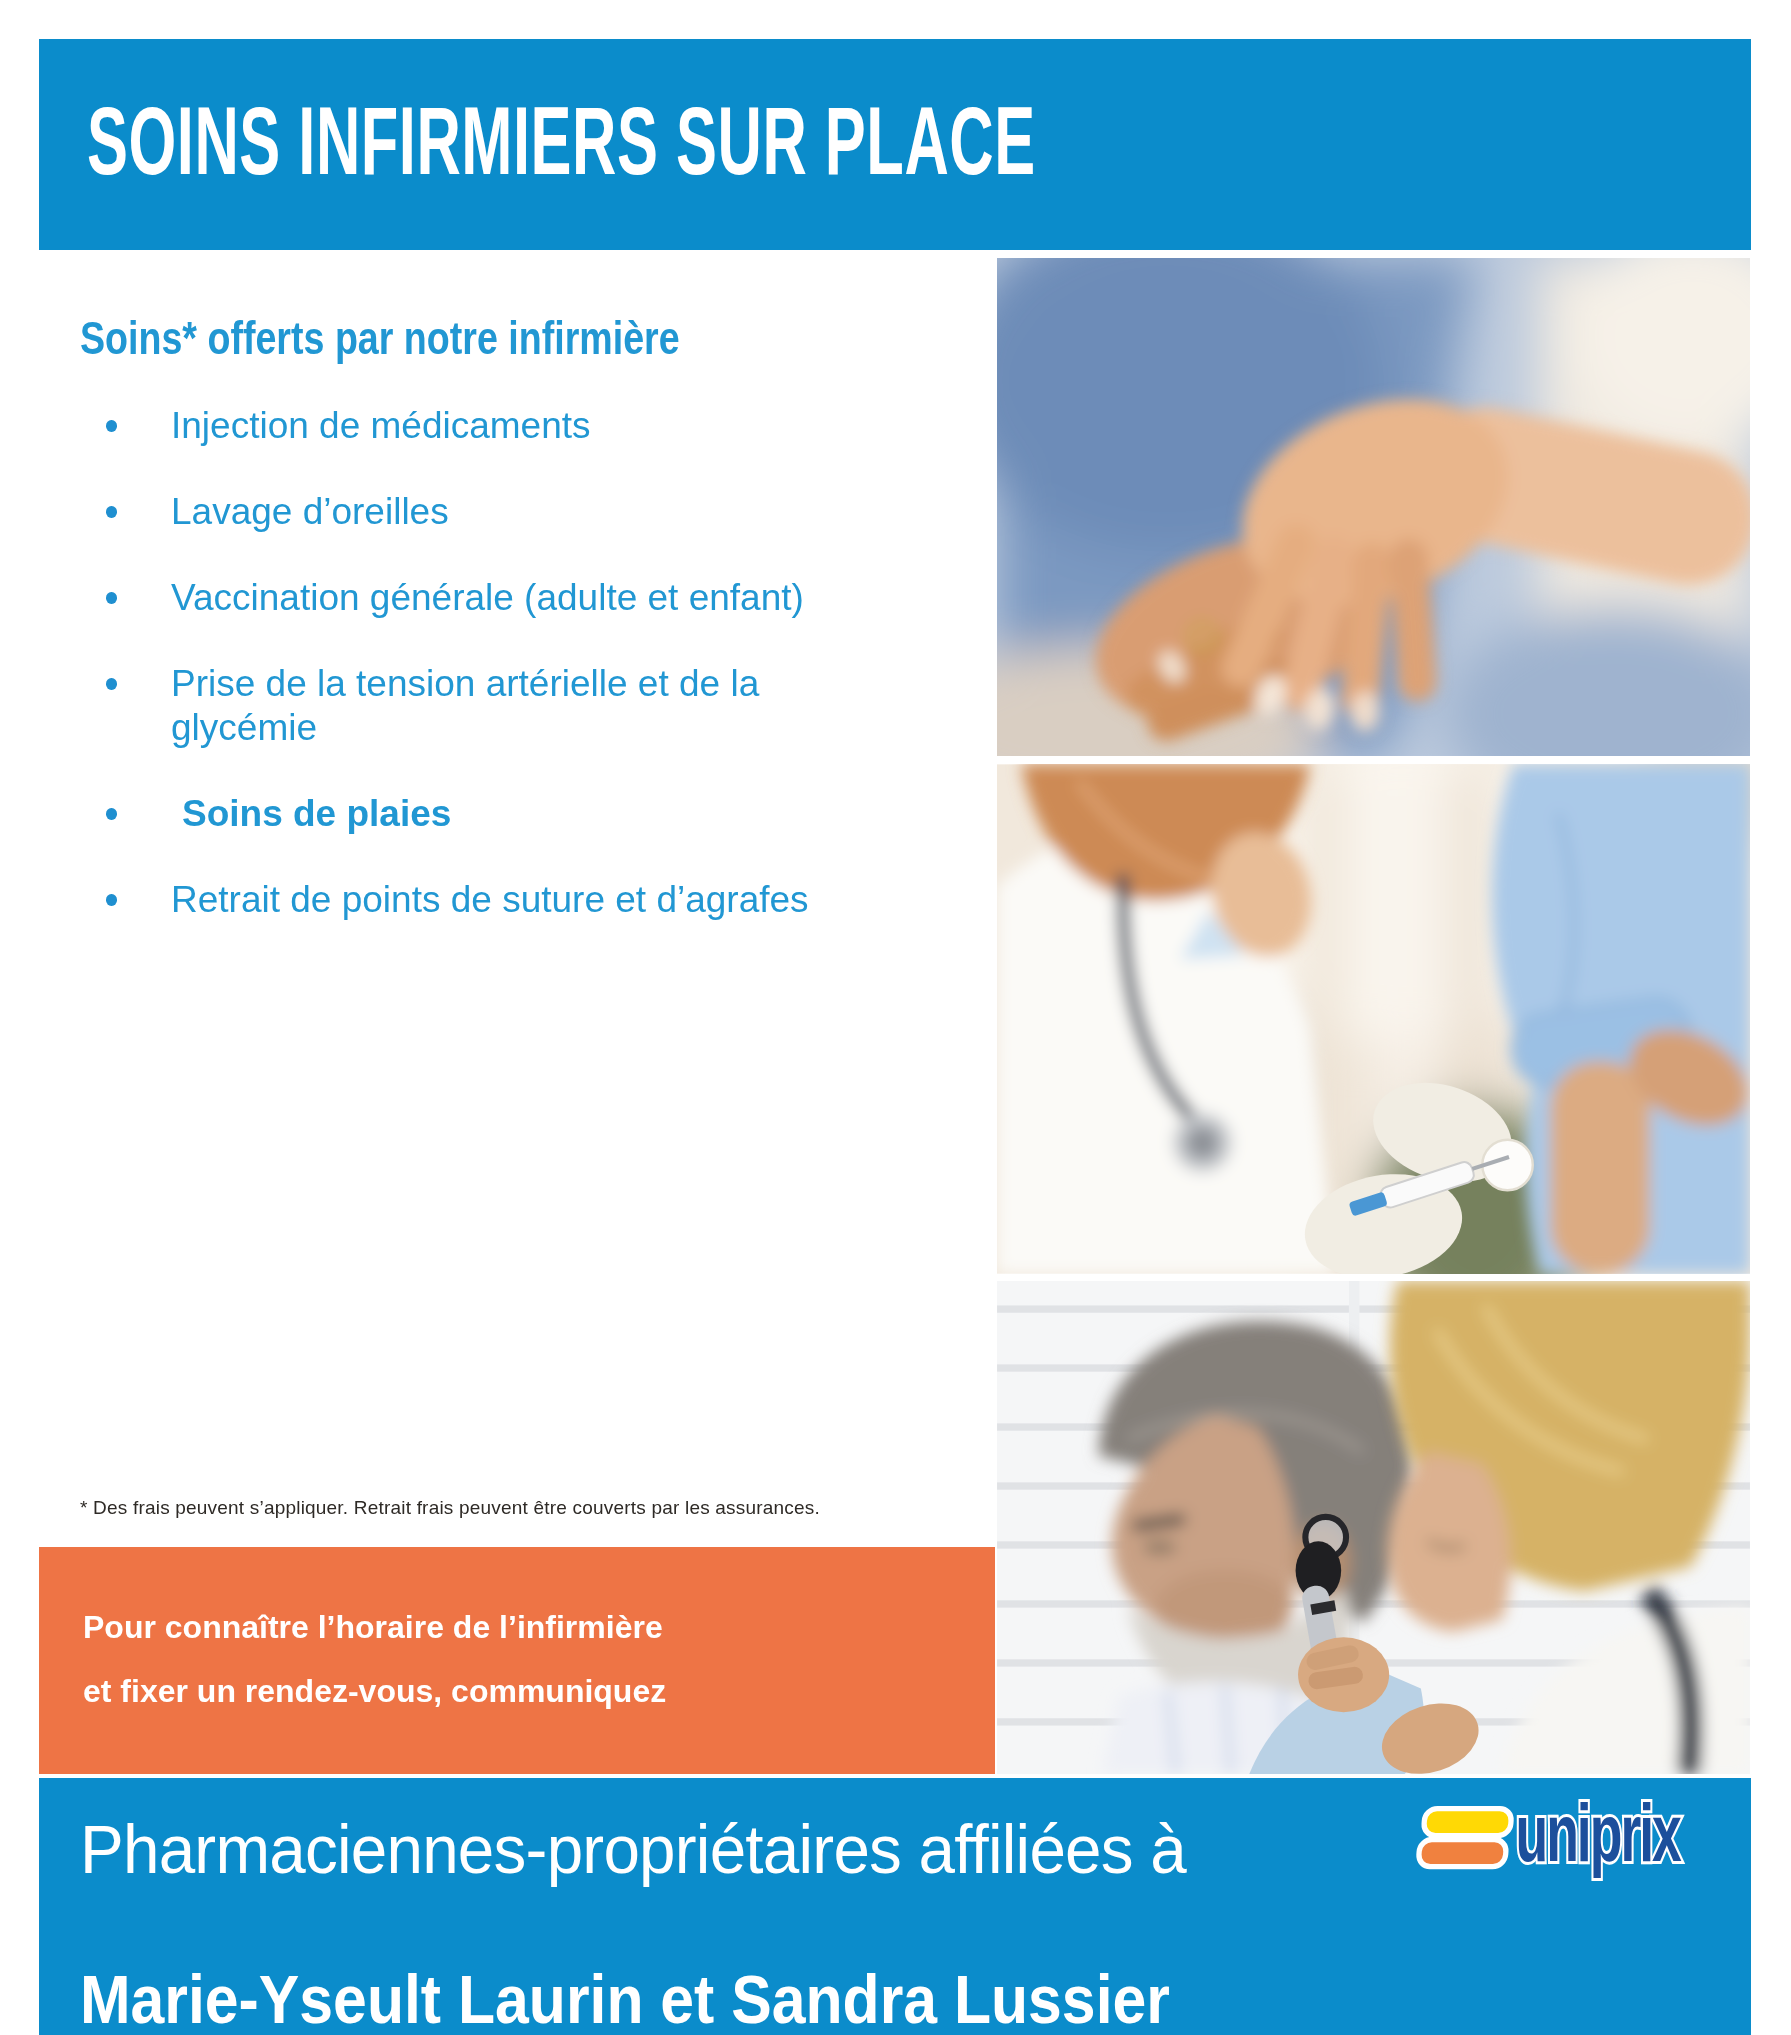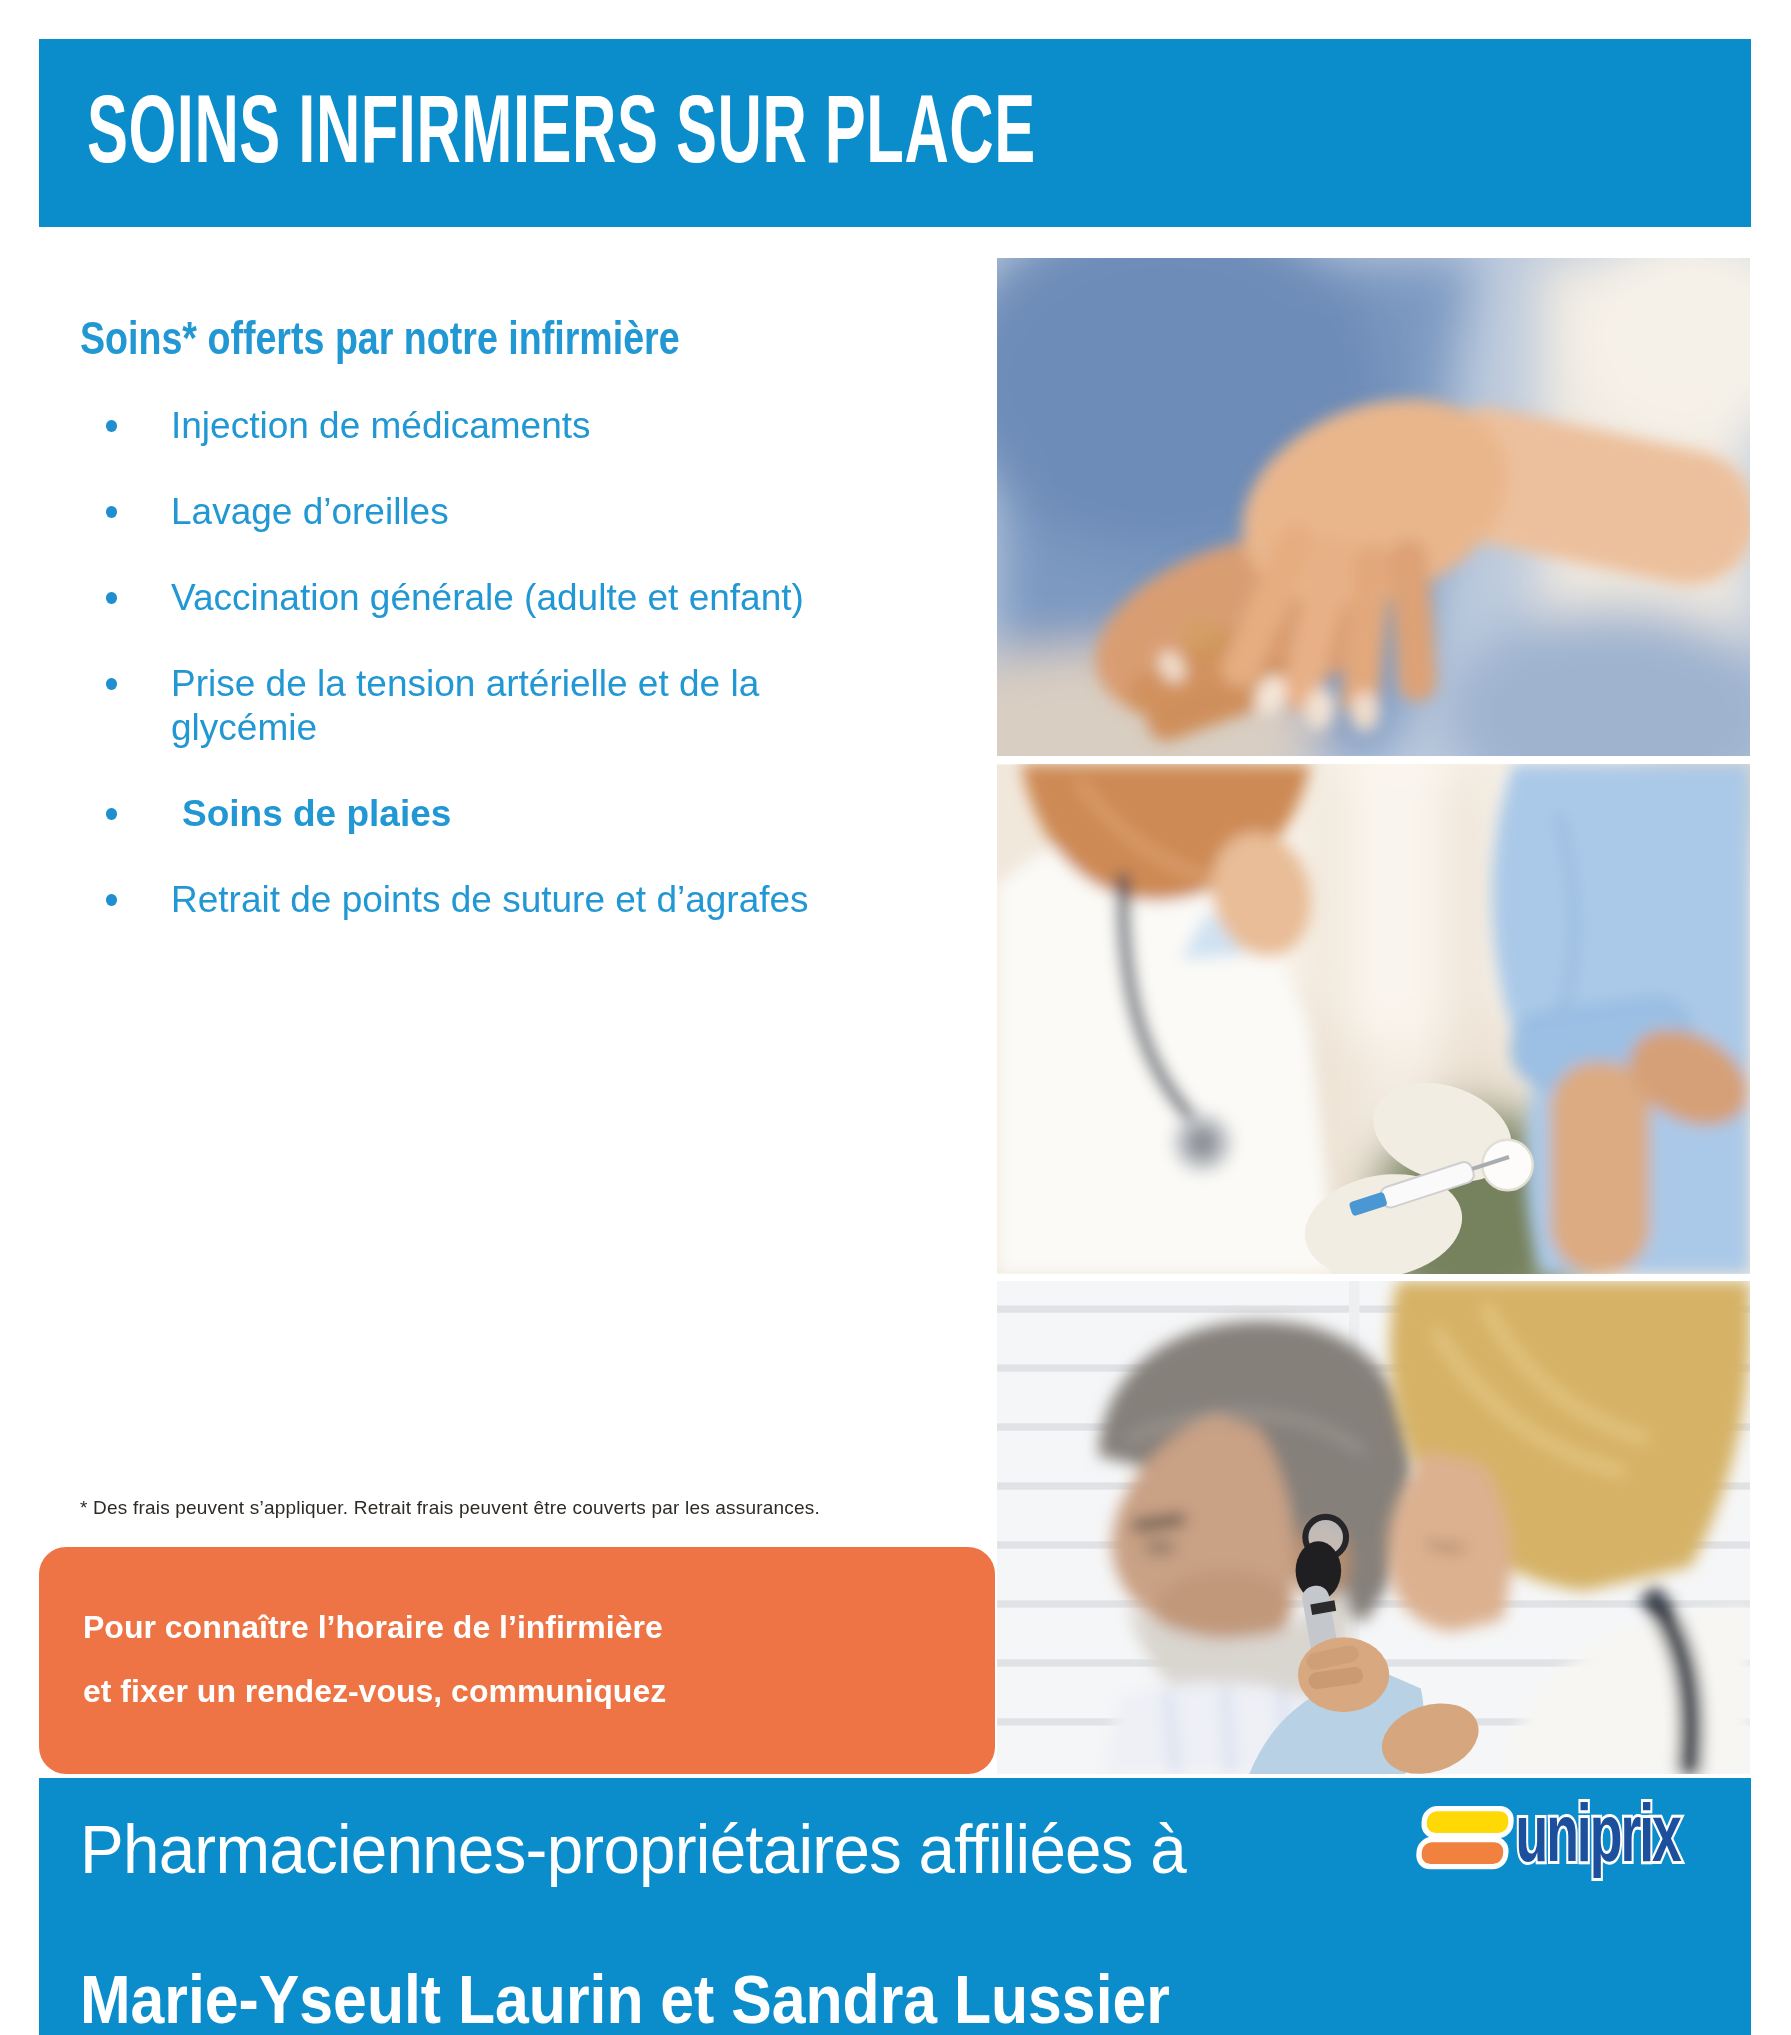--- a/index.html
+++ b/index.html
@@ -1,21 +1,21 @@
 <!DOCTYPE html>
 <html style="font-size:6.5px"><head>
 <meta charset="utf-8">
 <style>
   html,body{margin:0;padding:0;background:#ffffff;}
   #poster{
     position:relative;width:1791px;height:2280px;background:#ffffff;overflow:hidden;
     font-family:"Liberation Sans",sans-serif;
   }
   
-  .header-band{position:absolute;left:39px;top:39px;width:1712px;height:188px;background:#0b8ccb;}
+  .header-band{position:absolute;left:39px;top:39px;width:1712px;height:211px;background:#0b8ccb;}
   .header-title{
     position:absolute;left:48px;top:50%;
     transform:translateY(-54%) scaleX(0.64);transform-origin:left center;
     font-size:96px;font-weight:bold;color:#ffffff;letter-spacing:0.8px;white-space:nowrap;
   }
   
   .services{position:absolute;left:80px;top:310px;width:879px;}
   .services h2{
     margin:0 0 39px 0;font-size:47px;font-weight:bold;color:#2197d3;
     transform:scaleX(0.80);transform-origin:left top;white-space:nowrap;
@@ -27,21 +27,21 @@
   }
   .services li::before{
     content:"";position:absolute;left:14px;top:16.3px;width:10.6px;height:11.4px;border-radius:50%;background:#1f8fd0;
   }
   .services li.extra-indent{padding-left:90px;font-weight:bold;}
   
   .footnote{position:absolute;left:80px;top:1497px;margin:0;font-size:19px;color:#2e2a26;letter-spacing:0.2px;}
   
   .cta-box{
     position:absolute;left:39px;top:1547px;width:956px;height:227px;background:#ee7445;
-    box-sizing:border-box;padding:48px 24.4px 0 44px;border-radius:27px;
+    box-sizing:border-box;padding:48px 24.4px 0 44px;
   }
   .cta-box p{margin:0;font-size:32px;line-height:64px;font-weight:bold;color:#ffffff;white-space:nowrap;}
   
   .photo{position:absolute;left:997px;width:753px;margin:0;padding:0;}
   .photo svg{display:block;width:100%;height:100%;}
   .photo-1{top:258px;height:498px;}
   .photo-2{top:764px;height:510px;}
   .photo-3{top:1281px;height:493px;}
   
   .bar{position:absolute;left:39px;width:1712px;background:#0b8ccb;}

